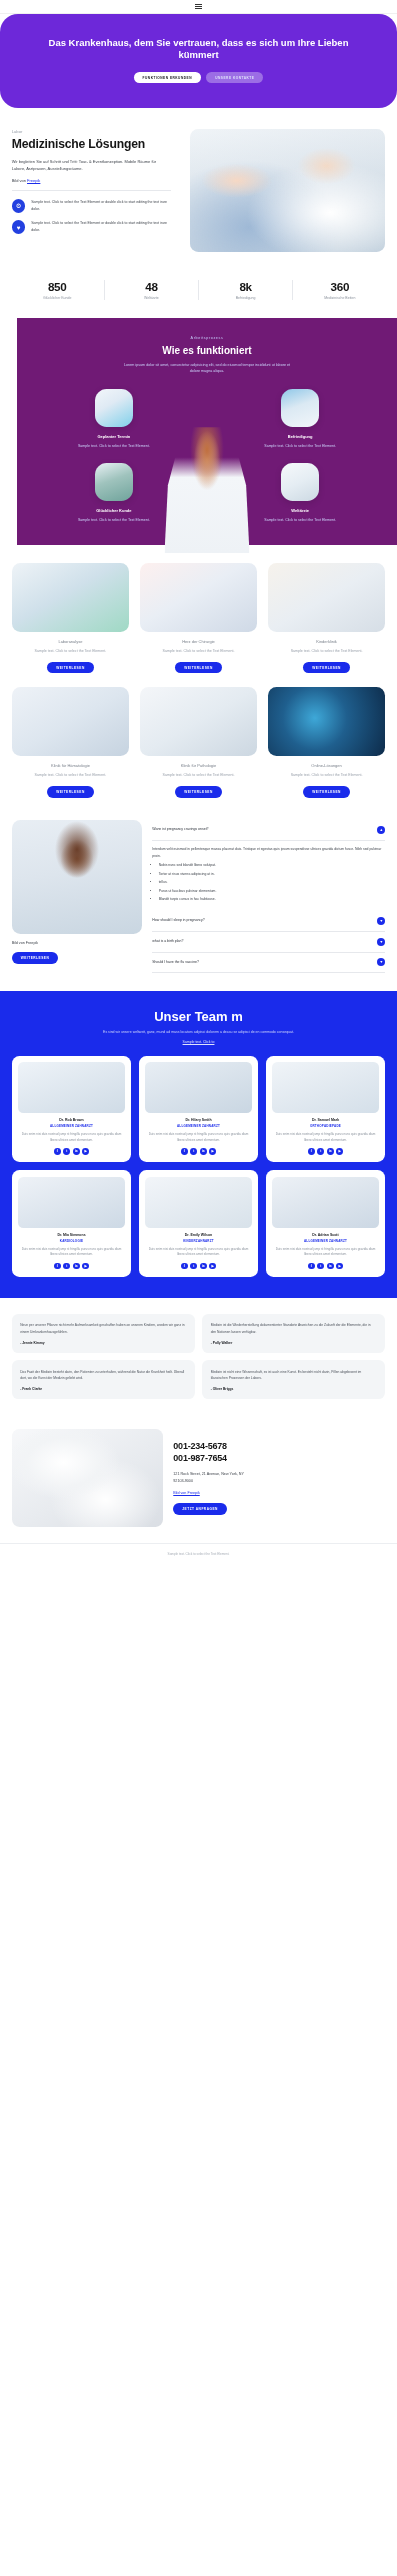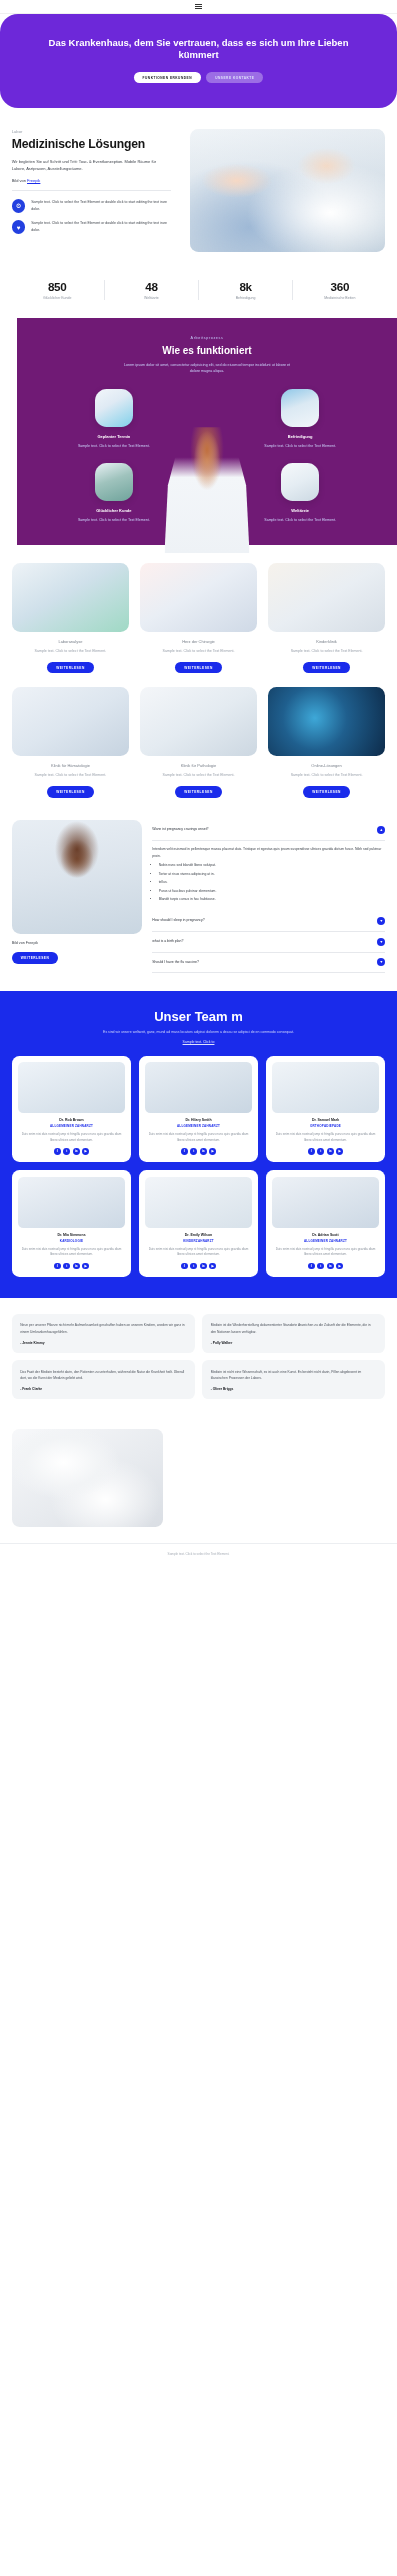--- a/index.html
+++ b/index.html
@@ -493,20 +493,30 @@
       <div class="tcard-nm">- Frank Clarke</div>
     </div>
     <div class="tcard">
       <div class="tcard-tx">Medizin ist nicht eine Wissenschaft, es ist auch eine Kunst. Es besteht nicht darin, Pillen abgebrannt im klassischen Prozessen der Labors.</div>
       <div class="tcard-nm">- Oliver Briggs</div>
     </div>
   </section>
 
   <section class="contact">
     <div class="contact-img"></div>
+    <div class="contact-right">
+      <div class="phone">001-234-5678</div>
+      <div class="phone">001-987-7654</div>
+      <div class="addr">
+        <div>121 Rock Street, 21 Avenue, New York, NY</div>
+        <div>92103-9000</div>
+      </div>
+      <a href="#" class="addr-link">Bild von Freepik</a>
+      <button class="btn btn-sm">JETZT ANFRAGEN</button>
+    </div>
   </section>
 
   <footer class="footer">
     <div class="footer-tx">Sample text. Click to select the Text Element.</div>
   </footer>
 
 </div>
 
 
 </body></html>

